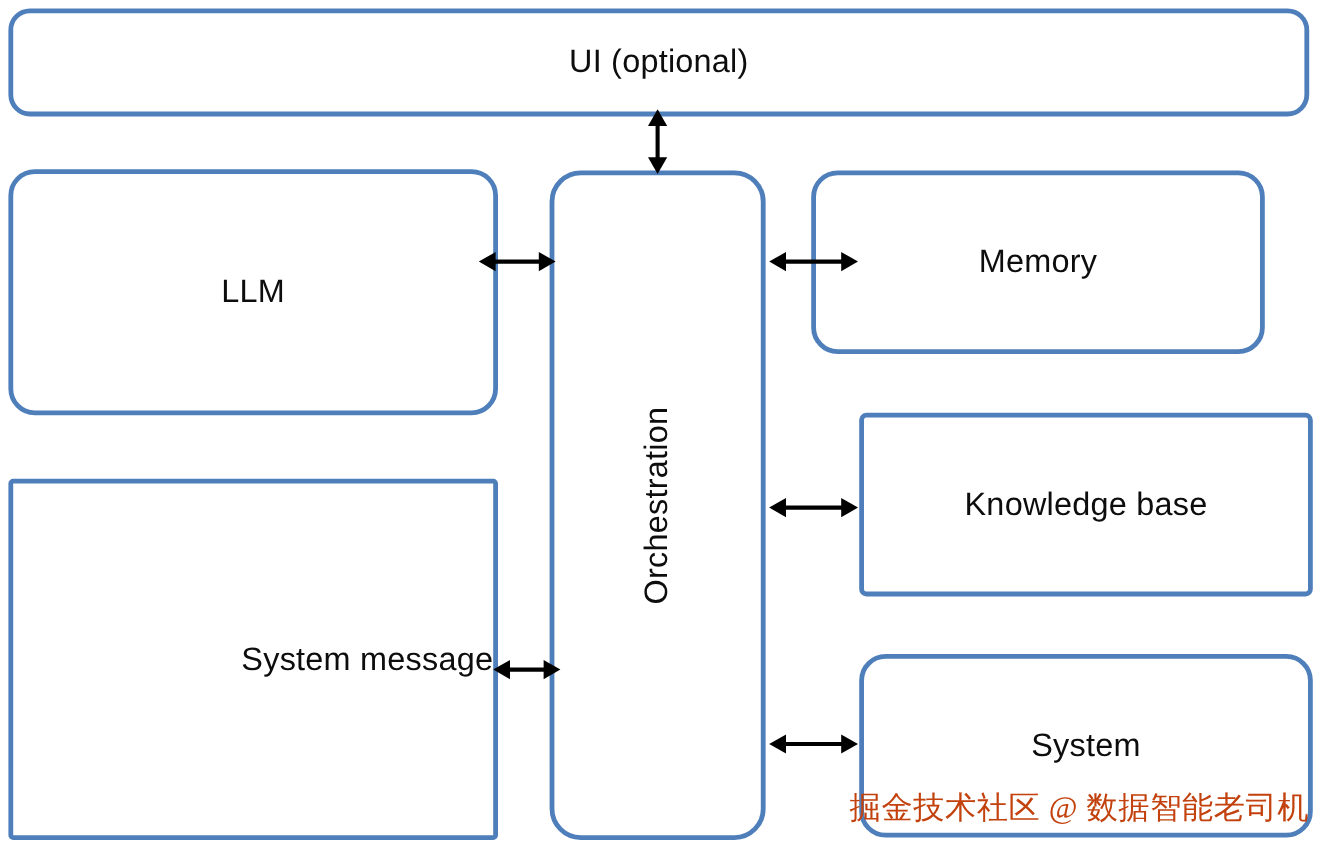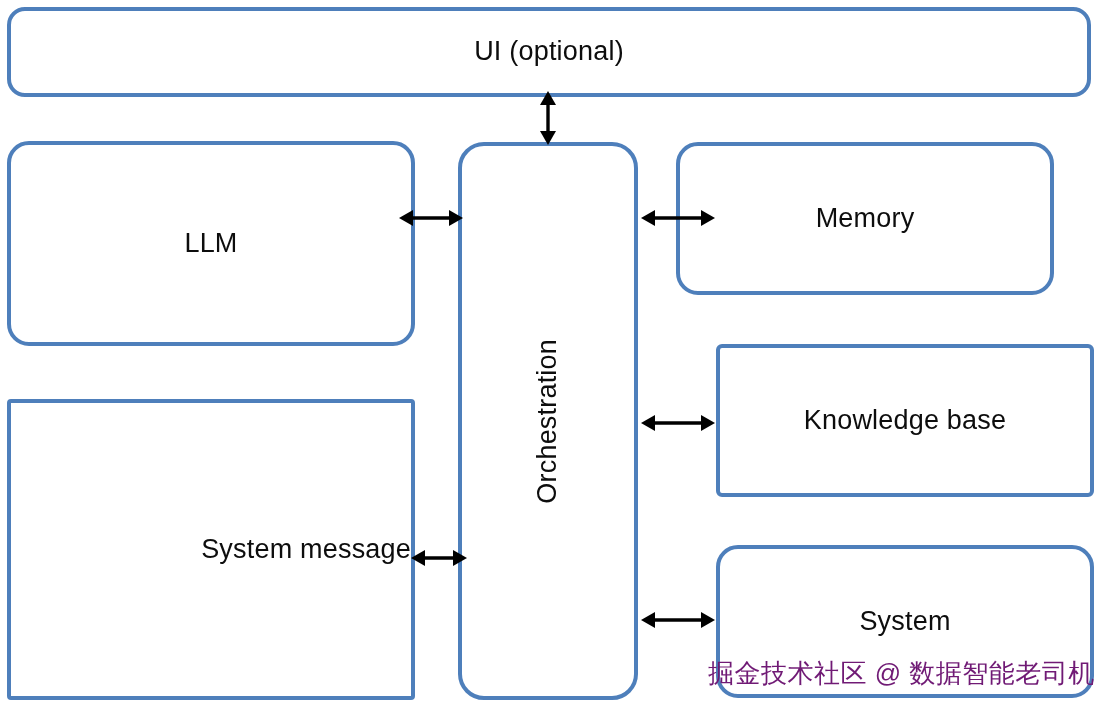--- a/index.html
+++ b/index.html
@@ -132,23 +132,23 @@
   
   #watermark {
     position: absolute;
     left: 708px;
     top: 652px;
     width: 386px;
     height: 42px;
     display: flex;
     align-items: center;
     justify-content: flex-start;
-    font-family: Liberation Sans, sans-serif;
+    font-family: Liberation Serif, serif;
     font-size: 26px;
-    color: #701a75;
+    color: #c2410c;
     white-space: nowrap;
     letter-spacing: 0.5px;
     user-select: none;
     pointer-events: none;
   }
 </style>
 </head>
 <body>
 
 <div id="canvas">

